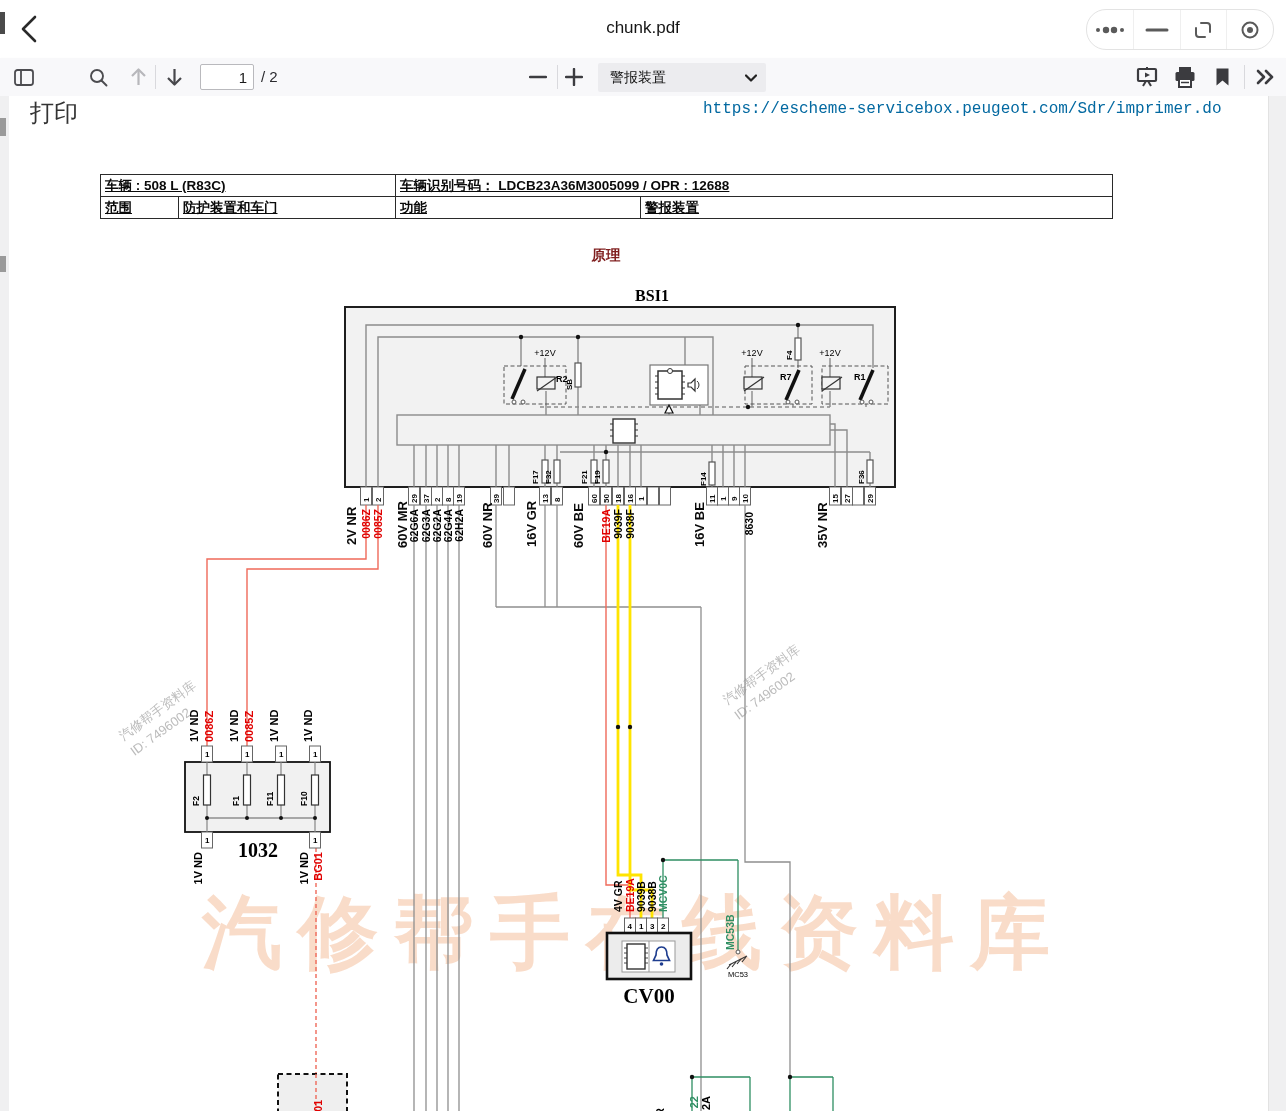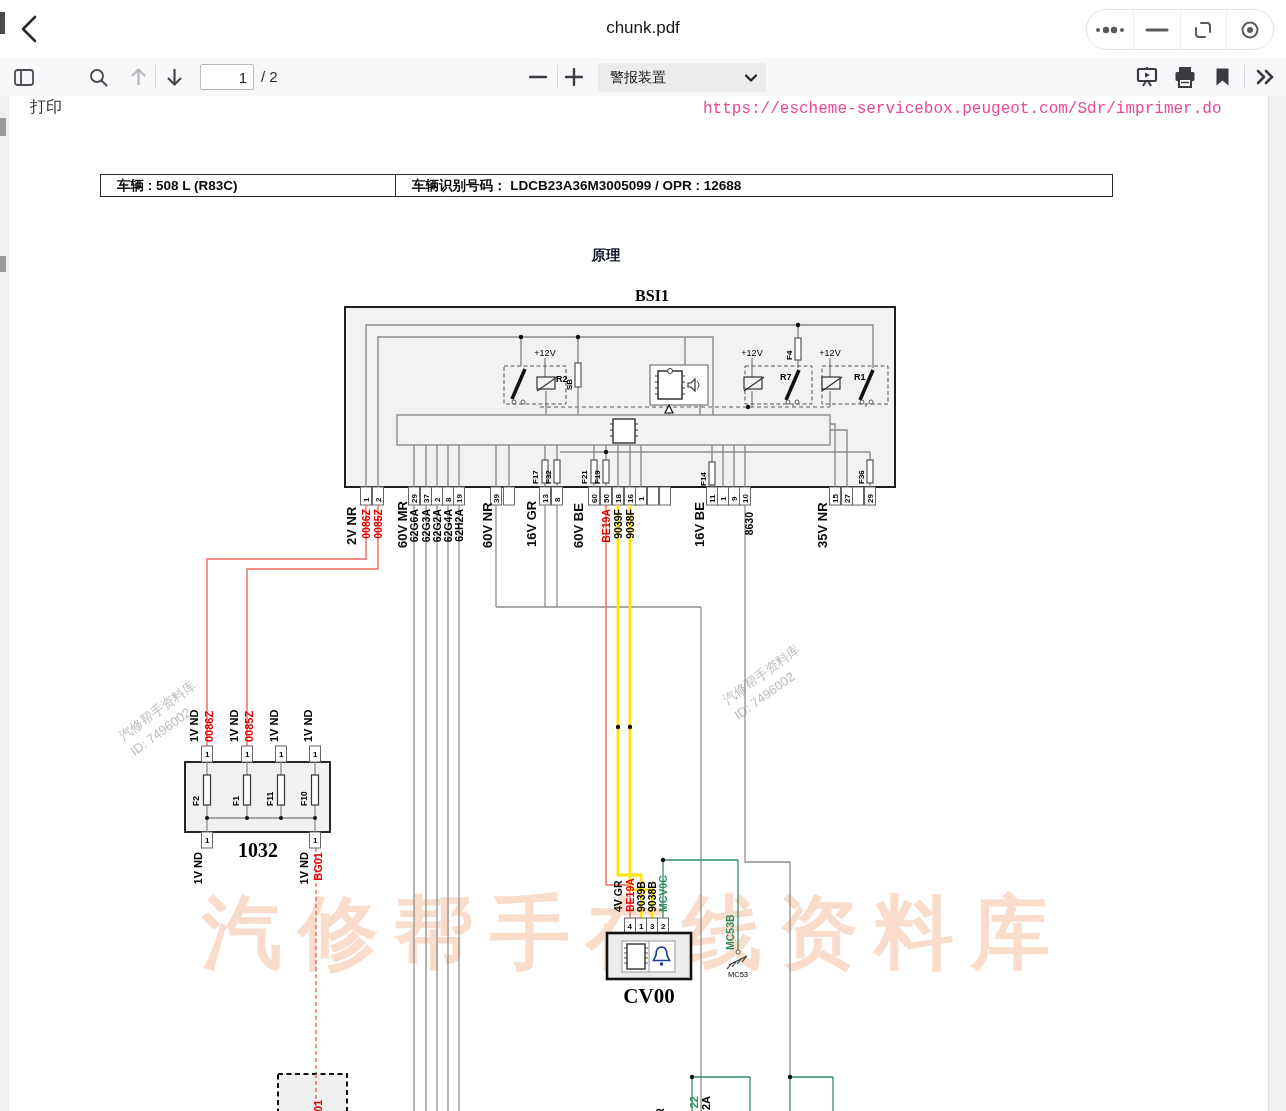--- a/index.html
+++ b/index.html
@@ -26,29 +26,29 @@
   .zoomsel{position:absolute;left:598px;top:5px;width:168px;height:29px;background:#ececef;
            border-radius:2px;display:flex;align-items:center;cursor:pointer;}
   .zoomsel span{margin-left:12px;font-size:14px;color:#111;}
   .zoomsel svg{position:absolute;right:9px;}
   
   .docarea{position:absolute;left:0;top:96px;width:1286px;height:1015px;background:#fff;}
   .leftstrip{position:absolute;left:0;top:0;width:9px;height:1015px;background:#f0f0f1;}
   .scrollbar{position:absolute;left:1268px;top:0;width:18px;height:1015px;background:#f0f0f1;
              border-left:1px solid #e2e2e2;}
   .printlbl{position:absolute;left:30px;top:1px;font-family:"Liberation Serif",serif;
-            font-size:16px;color:#333;}
+            font-size:24px;color:#333;}
   .urltext{position:absolute;left:703px;top:4px;width:562px;font-family:"Liberation Mono",monospace;
-           font-size:16px;color:#ec4899;white-space:nowrap;overflow:hidden;}
+           font-size:16px;color:#0369a1;white-space:nowrap;overflow:hidden;}
   table.head{position:absolute;left:100px;top:78px;width:1012px;border-collapse:collapse;
              table-layout:fixed;}
-  table.head td{border:1px solid #2a2a2a;height:21px;padding:0 0 0 16px;font-size:13.5px;
-                font-weight:bold;color:#0a0a0a;overflow:hidden;white-space:nowrap;}
+  table.head td{border:1px solid #2a2a2a;height:21px;padding:0 0 0 4px;font-size:13.5px;
+                font-weight:bold;color:#0a0a0a;overflow:hidden;white-space:nowrap;text-decoration:underline;}
   .principle{position:absolute;left:100px;top:150px;width:1012px;text-align:center;
-             font-size:14.5px;font-weight:bold;color:#0f172a;}
+             font-size:14.5px;font-weight:bold;color:#7f1d1d;}
   
   .wm-big{position:absolute;font-family:"Liberation Serif",serif;color:rgba(235,140,75,0.30);
           white-space:nowrap;font-weight:bold;}
   .wm-small{position:absolute;font-size:13px;color:rgba(150,150,150,0.65);transform:rotate(-36deg);
             white-space:nowrap;line-height:1.45;}
   .diagram{position:absolute;left:0;top:0;}
 </style>
 </head>
 <body>
 
@@ -193,20 +193,26 @@
           <col style="width:78px">
           <col style="width:217px">
           <col style="width:245px">
           <col style="width:472px">
         </colgroup>
       <tbody>
           <tr>
         <td colspan="2">车辆 : 508 L (R83C)</td>
         <td colspan="2">车辆识别号码：  LDCB23A36M3005099 / OPR : 12688</td>
       </tr>
+      <tr>
+        <td>范围</td>
+        <td>防护装置和车门</td>
+        <td>功能</td>
+        <td>警报装置</td>
+      </tr>
     </tbody>
       </table>
 
     <div class="principle">原理</div>
 
     <svg class="diagram" width="1286" height="1015" viewBox="0 96 1286 1015" font-family="Liberation Sans, sans-serif">
 
       <text x="652" y="301" text-anchor="middle" font-family="Liberation Serif,serif" font-weight="bold" font-size="16">BSI1</text>
       <g>
         <rect x="345" y="307" width="550" height="180" fill="#f2f2f2" stroke="#1e1e1e" stroke-width="2"></rect>

